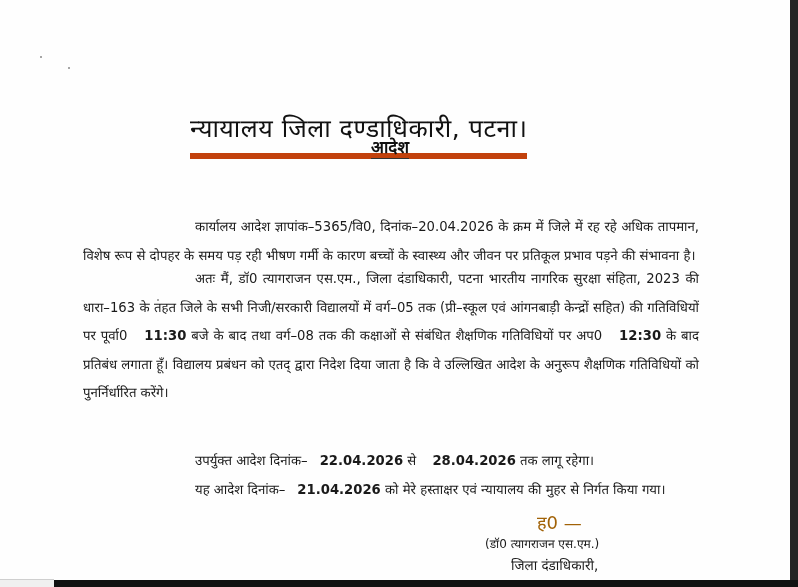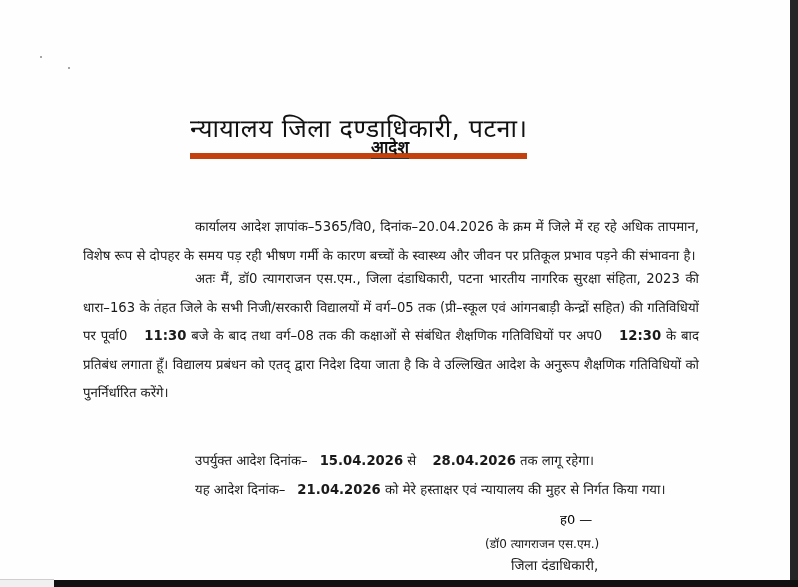--- a/index.html
+++ b/index.html
@@ -24,21 +24,21 @@
     font-size: 17px; font-weight: bold; color: #111;
     border-bottom: 1.5px solid #333; line-height: 22px; white-space: nowrap;
   }
   .para { position: absolute; left: 83px; width: 616px; font-size: 13.2px; line-height: 28.5px; text-align: justify; }
   .para .indent { display: inline-block; width: 112px; }
   .p1 { top: 176px; margin-top: 37px; }
   .p2 { top: 265px; }
   .p3 { top: 447px; }
   .p4 { top: 476px; }
   .para b { font-weight: bold; margin-left: 12px; }
-  .sig-mark { position: absolute; left: 560px; top: 510px; font-size: 13px; color: #000000; }
+  .sig-mark { position: absolute; left: 537px; top: 510px; font-size: 18px; color: #a16207; }
   .sig-name { position: absolute; left: 485px; top: 535px; font-size: 12px; white-space: nowrap; }
   .sig-title { position: absolute; left: 511px; top: 556px; font-size: 13.5px; white-space: nowrap; text-align: right; }
   .speck { position: absolute; width: 2px; height: 2px; background: #888; border-radius: 1px; }
 </style>
 </head>
 <body>
 
 <div class="page">
   <span class="speck" style="left:40px;top:56px;"></span>
   <span class="speck" style="left:68px;top:67px;"></span>
@@ -49,21 +49,21 @@
 
   <div class="para p1">
     <span class="indent"></span><span>कार्यालय आदेश ज्ञापांक–5365/वि0, दिनांक–20.04.2026 के क्रम में जिले में रह रहे अधिक तापमान, विशेष रूप से दोपहर के समय पड़ रही भीषण गर्मी के कारण बच्चों के स्वास्थ्य और जीवन पर प्रतिकूल प्रभाव पड़ने की संभावना है।</span>
   </div>
 
   <div class="para p2">
     <span class="indent"></span><span>अतः मैं, डॉ0 त्यागराजन एस.एम., जिला दंडाधिकारी, पटना भारतीय नागरिक सुरक्षा संहिता, 2023 की धारा–163 के तहत जिले के सभी निजी/सरकारी विद्यालयों में वर्ग–05 तक (प्री–स्कूल एवं आंगनबाड़ी केन्द्रों सहित) की गतिविधियों पर पूर्वा0 </span><b>11:30</b><span> बजे के बाद तथा वर्ग–08 तक की कक्षाओं से संबंधित शैक्षणिक गतिविधियों पर अप0 </span><b>12:30</b><span> के बाद प्रतिबंध लगाता हूँ। विद्यालय प्रबंधन को एतद् द्वारा निदेश दिया जाता है कि वे उल्लिखित आदेश के अनुरूप शैक्षणिक गतिविधियों को पुनर्निर्धारित करेंगे।</span>
   </div>
 
   <div class="para p3">
-    <span class="indent"></span><span>उपर्युक्त आदेश दिनांक–</span><b>15.04.2026</b><span> से </span><b>28.04.2026</b><span> तक लागू रहेगा।</span>
+    <span class="indent"></span><span>उपर्युक्त आदेश दिनांक–</span><b>22.04.2026</b><span> से </span><b>28.04.2026</b><span> तक लागू रहेगा।</span>
   </div>
 
   <div class="para p4">
     <span class="indent"></span><span>यह आदेश दिनांक–</span><b>21.04.2026</b><span> को मेरे हस्ताक्षर एवं न्यायालय की मुहर से निर्गत किया गया।</span>
   </div>
 
   <div class="sig-mark">ह0 —</div>
   <div class="sig-name">(डॉ0 त्यागराजन एस.एम.)</div>
   <div class="sig-title">जिला दंडाधिकारी,</div>
 </div>

